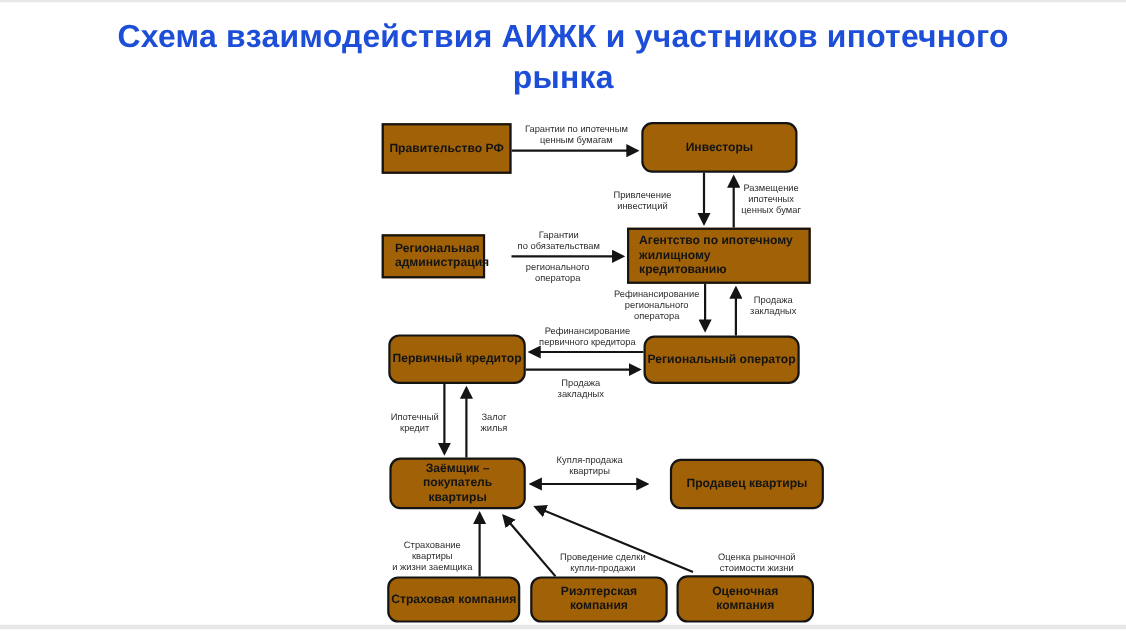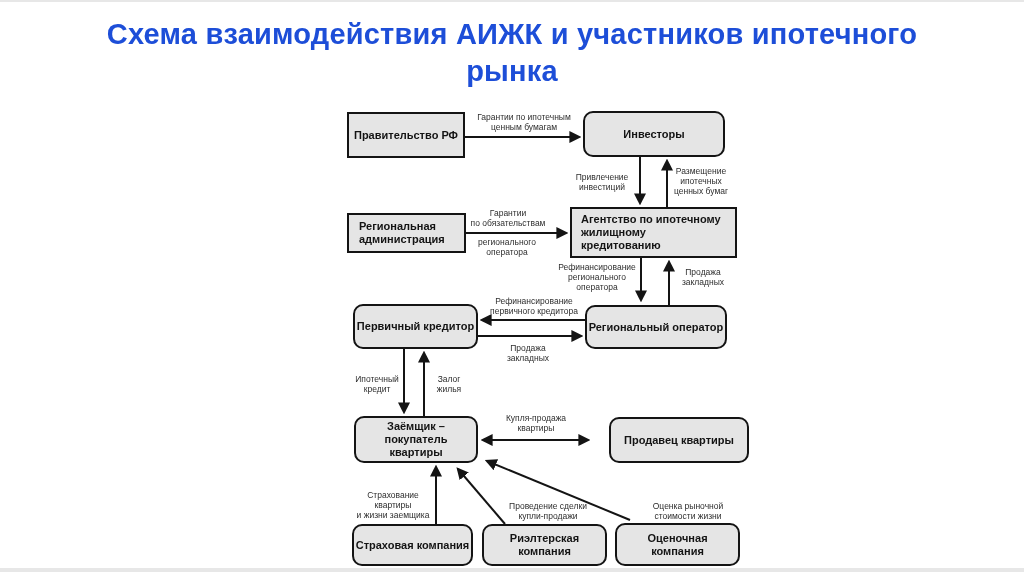--- a/index.html
+++ b/index.html
@@ -9,21 +9,21 @@
     font-family:"Liberation Sans", sans-serif;
   }
   .edge-strip{position:absolute;left:0;width:1024px;background:#e7e7e7;}
   .title{
     position:absolute;top:16px;left:0;right:0;
     text-align:center;font-weight:bold;font-size:29px;line-height:37px;
     color:#1d4ed8;white-space:pre-line;letter-spacing:0.2px;
   }
   .node{
     position:absolute;box-sizing:border-box;
-    border:2px solid #141414;background:#e5e5e5;
+    border:2px solid #141414;background:#a16207;
     color:#141414;font-weight:bold;font-size:11px;line-height:13px;
     display:flex;align-items:center;justify-content:center;
     text-align:center;white-space:pre-line;z-index:3;
   }
   .node.rounded{border-radius:10px;}
   .node.rect{border-width:2.5px;}
   .node.leftalign{justify-content:flex-start;text-align:left;}
   .lbl{
     position:absolute;z-index:2;
     font-size:8.5px;line-height:10px;color:#2e2e2e;
@@ -60,40 +60,40 @@
     <line x1="424" y1="416" x2="424" y2="353" marker-end="url(#ah)"></line>
     <line x1="483" y1="440" x2="588" y2="440" marker-start="url(#ah)" marker-end="url(#ah)"></line>
     <line x1="436" y1="524" x2="436" y2="467" marker-end="url(#ah)"></line>
     <line x1="505" y1="524" x2="458" y2="469" marker-end="url(#ah)"></line>
     <line x1="630" y1="520" x2="487" y2="461" marker-end="url(#ah)"></line>
   </g>
 </svg>
 
 <div class="node rect" style="left:347px;top:112px;width:118px;height:46px;">Правительство РФ</div>
 <div class="node rounded" style="left:583px;top:111px;width:142px;height:46px;">Инвесторы</div>
-<div class="node rect leftalign" style="left:347px;top:213px;width:119px;height:40px;padding-left:10px;">Региональная
+<div class="node rect leftalign" style="left:347px;top:213px;width:94px;height:40px;padding-left:10px;">Региональная
 администрация</div>
 <div class="node rect leftalign" style="left:570px;top:207px;width:167px;height:51px;padding-left:9px;">Агентство по ипотечному
 жилищному
 кредитованию</div>
 <div class="node rounded" style="left:353px;top:304px;width:125px;height:45px;">Первичный кредитор</div>
 <div class="node rounded" style="left:585px;top:305px;width:142px;height:44px;">Региональный оператор</div>
 <div class="node rounded" style="left:354px;top:416px;width:124px;height:47px;">Заёмщик –
 покупатель
 квартиры</div>
 <div class="node rounded" style="left:593px;top:417px;width:140px;height:46px;margin-left:16px;">Продавец квартиры</div>
 <div class="node rounded" style="left:352px;top:524px;width:121px;height:42px;">Страховая компания</div>
 <div class="node rounded" style="left:482px;top:524px;width:125px;height:42px;">Риэлтерская
 компания</div>
 <div class="node rounded" style="left:615px;top:523px;width:125px;height:43px;">Оценочная
 компания</div>
 
 <div class="lbl" style="left:524px;top:112px;">Гарантии по ипотечным
 ценным бумагам</div>
-<div class="lbl" style="left:602px;top:172px;">Привлечение
+<div class="lbl" style="left:584px;top:172px;">Привлечение
 инвестиций</div>
 <div class="lbl" style="left:701px;top:166px;">Размещение
 ипотечных
 ценных бумаг</div>
 <div class="lbl" style="left:508px;top:208px;">Гарантии
 по обязательствам</div>
 <div class="lbl" style="left:507px;top:237px;">регионального
 оператора</div>
 <div class="lbl" style="left:597px;top:262px;">Рефинансирование
 регионального

